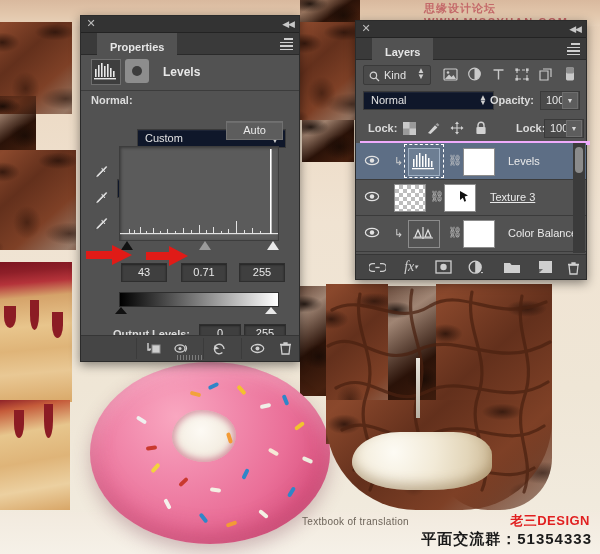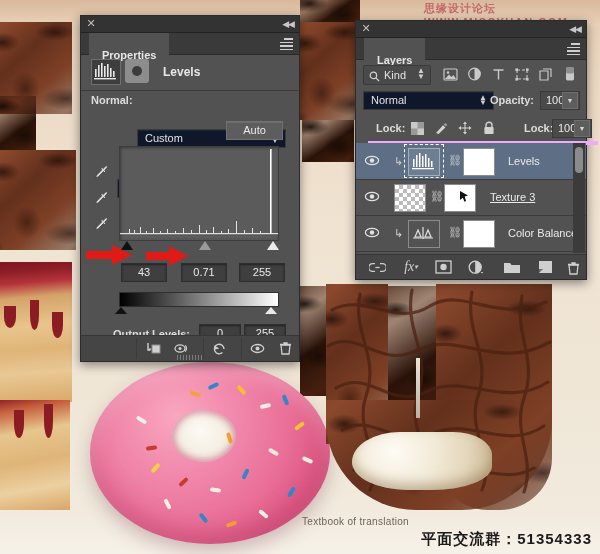--- a/index.html
+++ b/index.html
@@ -58,21 +58,21 @@
     background:linear-gradient(175deg,#7c1520 0%,#8e1f28 8%,#b5333a 16%,#d5a36a 26%,#e8c58c 46%,#dfb478 62%,#e9c894 78%,#d9a868 100%);}
   .cake .drip{position:absolute;background:#8c1c24;border-radius:0 0 50% 50%;}
 
   
   .panel{position:absolute;background:#525252;border:1px solid #2b2b2b;
     box-shadow:0 3px 10px rgba(0,0,0,.45);color:#d8d8d8;font-size:11px;}
   .panel-topbar{height:16px;background:#333333;position:relative;border-bottom:1px solid #232323;}
   .closex{position:absolute;left:5px;top:2px;width:10px;height:10px;color:#bdbdbd;font-size:11px;line-height:10px;text-align:center;cursor:pointer;}
   .collapse{position:absolute;right:5px;top:3px;color:#c8c8c8;font-size:9px;letter-spacing:-1px;cursor:pointer;}
   .tabrow{height:21px;background:#3a3a3a;position:relative;border-bottom:1px solid #2a2a2a;}
-  .tab{position:absolute;left:8px;top:0;height:21px;line-height:21px;padding:12px 13px;
+  .tab{position:absolute;left:16px;top:0;height:21px;line-height:21px;padding:4px 13px;
     background:#525252;color:#e6e6e6;font-size:11px;font-weight:bold;}
   .panelmenu{position:absolute;right:6px;top:5px;width:13px;height:11px;cursor:pointer;}
   .panelmenu i{display:block;height:1.5px;background:#cfcfcf;margin-bottom:2px;}
   .panelmenu i:nth-child(1){width:9px;margin-left:4px;}
   .panelmenu i:nth-child(2){width:13px;}
   .panelmenu i:nth-child(3){width:13px;}
   .panelmenu i:nth-child(4){width:13px;}
 
   
   .ps-select{background:#0f172a;border:1px solid #3a3a3a;color:#e2e2e2;
@@ -120,21 +120,21 @@
   .redarrow svg{display:block;}
 
   
   #layers{left:355px;top:20px;width:230px;height:258px;}
   .filtrow{position:absolute;left:0;top:40px;width:100%;height:26px;}
   .kindsel{position:absolute;left:7px;top:4px;width:66px;height:18px;background:#4a4a4a;
     border:1px solid #3a3a3a;border-radius:2px;color:#e2e2e2;font-size:11px;line-height:18px;}
   .ficon{position:absolute;top:4px;width:20px;height:18px;cursor:pointer;
     display:flex;align-items:center;justify-content:center;color:#c9c9c9;}
   .blendrow{position:absolute;left:0;top:68px;width:100%;height:24px;}
-  .lockrow{position:absolute;left:12px;top:96px;width:100%;height:24px;border-bottom:4px solid #f0abfc;}
+  .lockrow{position:absolute;left:4px;top:96px;width:100%;height:24px;border-bottom:4px solid #f0abfc;}
   .lockic{position:absolute;top:3px;width:18px;height:16px;cursor:pointer;display:flex;align-items:center;justify-content:center;}
   .layer-row{position:absolute;left:0;width:100%;height:36px;border-bottom:1px solid #3b3b3b;cursor:pointer;}
   .layer-row.sel{background:#5d6e85;}
   .eye{position:absolute;left:8px;top:11px;width:16px;height:13px;cursor:pointer;}
   .thumb{position:absolute;width:30px;height:26px;background:#fff;border:1px solid #8c8c8c;}
   .thumb.check{background-image:
       linear-gradient(45deg,#bdbdbd 25%,transparent 25%,transparent 75%,#bdbdbd 75%),
       linear-gradient(45deg,#bdbdbd 25%,#fff 25%,#fff 75%,#bdbdbd 75%);
     background-size:8px 8px;background-position:0 0,4px 4px;}
   .selmark{position:absolute;border:1px dashed #ffffff;}
@@ -253,20 +253,21 @@
               background:radial-gradient(circle at 30% 35%,#fdfbf4 0%,#f2ead7 40%,#e3d6ba 70%,#c9b48f 100%);
               box-shadow:inset 0 -6px 12px rgba(120,90,50,.4);"></div>
   <div style="position:absolute;left:416px;top:358px;width:4px;height:60px;
               background:linear-gradient(180deg,#e8e4dc,#b9b2a4);"></div>
 
   <div class="wm-top" style="left:424px;">
     <span>思缘设计论坛</span>
     <span class="lat">WWW.MISSYUAN.COM</span>
   </div>
   <div class="wm-caption" style="left:302px;top:516px;">Textbook of translation</div>
+  <div class="wm-design" style="right:10px;top:512px;">老三DESIGN</div>
   <div class="wm-qq" style="right:8px;top:530px;">平面交流群：51354333</div>
 
   <div class="panel" id="properties">
     <div class="panel-topbar">
       <div class="closex">✕</div>
       <div class="collapse">◀◀</div>
     </div>
 
     <div class="tabrow">
       <div class="tab">Properties</div>

